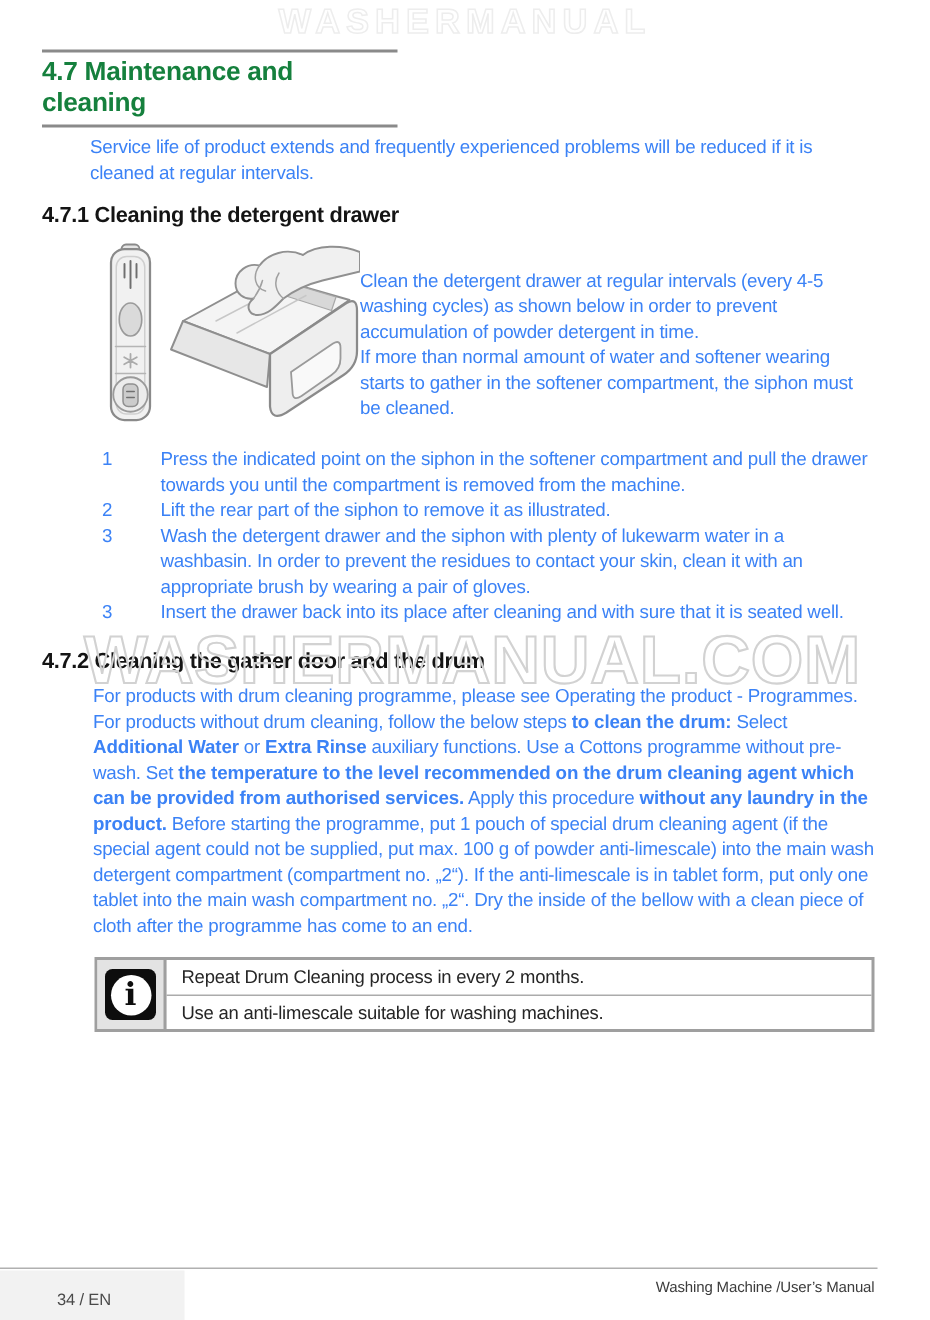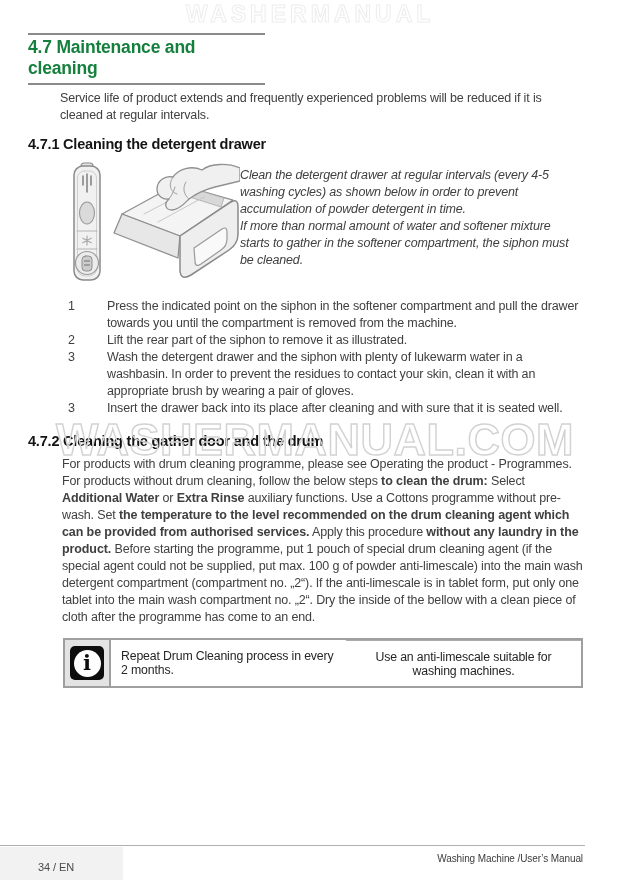--- a/index.html
+++ b/index.html
@@ -41,30 +41,30 @@
   }
   h3.sub-title {
     font-size: 14.5px; font-weight: bold; color: #141414;
     letter-spacing: -0.2px;
   }
   .sub-471 { margin: 12px 0 10px 0; }
   .sub-472 { margin: 16px 0 7px 0; }
 
   
   .body-text {
-    font-size: 12.5px; line-height: 17px; color: #404040;
+    font-size: 12.5px; line-height: 17px; color: #3b82f6;
     letter-spacing: -0.15px;
   }
   .intro { margin: 5px 0 0 32px; width: 523px; }
 
   
   .figure-row { display: flex; margin: 2px 0 0 32px; }
   .figure { flex: 0 0 180px; width: 180px; height: 124px; }
   .figure svg { display: block; }
-  .figure-text { width: 343px; margin-top: 5px; font-style: italic; }
+  .figure-text { width: 343px; margin-top: 17px; }
   .figure-text p + p { margin-top: 0; }
 
   
   .steps { margin: 12px 0 0 40px; width: 515px; }
   .step { display: flex; }
   .step-num { flex: 0 0 23px; font-size: 12.5px; line-height: 17px; letter-spacing: -0.15px; }
   .step-text { flex: 1; margin-left: 16px; }
 
   
   .sec472-body { margin-left: 34px; width: 521px; position: relative; z-index: 1; }
@@ -86,21 +86,21 @@
     display: flex; align-items: center; justify-content: center;
   }
   .info-icon-circle {
     width: 27px; height: 27px; background: #ffffff; border-radius: 50%;
     display: flex; align-items: center; justify-content: center;
   }
   .info-icon-glyph {
     font-family: "DejaVu Serif", serif; font-weight: bold;
     font-size: 21px; color: #0d0d0d; line-height: 1; margin-top: -2px;
   }
-  .info-notes { flex: 1; display: flex; flex-direction: row; }
+  .info-notes { flex: 1; display: flex; flex-direction: column; }
   .info-note {
     flex: 1; display: flex; align-items: center;
     padding: 3px 10px; font-size: 12.3px; letter-spacing: -0.15px; color: #262626;
   }
   .info-note + .info-note { border-top: 1.5px solid #ababab; text-align: center; }
 
   
   .footer-rule {
     position: absolute; left: 0; top: 845px; width: 585px; height: 0;
     border-top: 1.5px solid #b0b0b0;
@@ -159,21 +159,21 @@
             <path d="M120,74 L171,40 Q178,36 178,45 L178,72 Q178,82 169,88 L131,113 Q121,119 120,109 Z" fill="#eeeeee" stroke="#8a8a8a" stroke-width="1.5"></path>
             <path d="M134,86 L162,67 Q167,64 167,70 L167,77 Q167,84 161,88 L141,102 Q135,106 135,99 Z" fill="#f9f9f9" stroke="#9a9a9a" stroke-width="1.2"></path>
             <polygon points="110,32 126,23 131,31 115,40" fill="#c4c4c4" stroke="#8f8f8f" stroke-width="1"></polygon>
             <path d="M180,6 C168,1 151,1 142,8 C131,3 119,7 113,15 C105,13 97,19 97,27 C97,34 103,38 109,37 C103,42 106,48 112,48 C119,48 125,41 129,37 C137,31 147,27 155,25 L180,19 Z" fill="#f0f0f0" stroke="#909090" stroke-width="1.3"></path>
             <path d="M113,15 C108,22 110,30 117,32 M129,37 C124,33 122,26 126,20 M109,37 C112,33 114,29 115,25" fill="none" stroke="#a0a0a0" stroke-width="1"></path>
           </g>
         </svg>
       </div>
       <div class="figure-text body-text">
         <p>Clean the detergent drawer at regular intervals (every 4-5 washing cycles) as shown below in order to prevent accumulation of powder detergent in time.</p>
-        <p>If more than normal amount of water and softener mixture starts to gather in the softener compartment, the siphon must be cleaned.</p>
+        <p>If more than normal amount of water and softener wearing starts to gather in the softener compartment, the siphon must be cleaned.</p>
       </div>
     </div>
 
     <div class="steps body-text">
       <div class="step">
         <span class="step-num">1</span>
         <span class="step-text">Press the indicated point on the siphon in the softener compartment and pull the drawer towards you until the compartment is removed from the machine.</span>
       </div>
       <div class="step">
         <span class="step-num">2</span>

